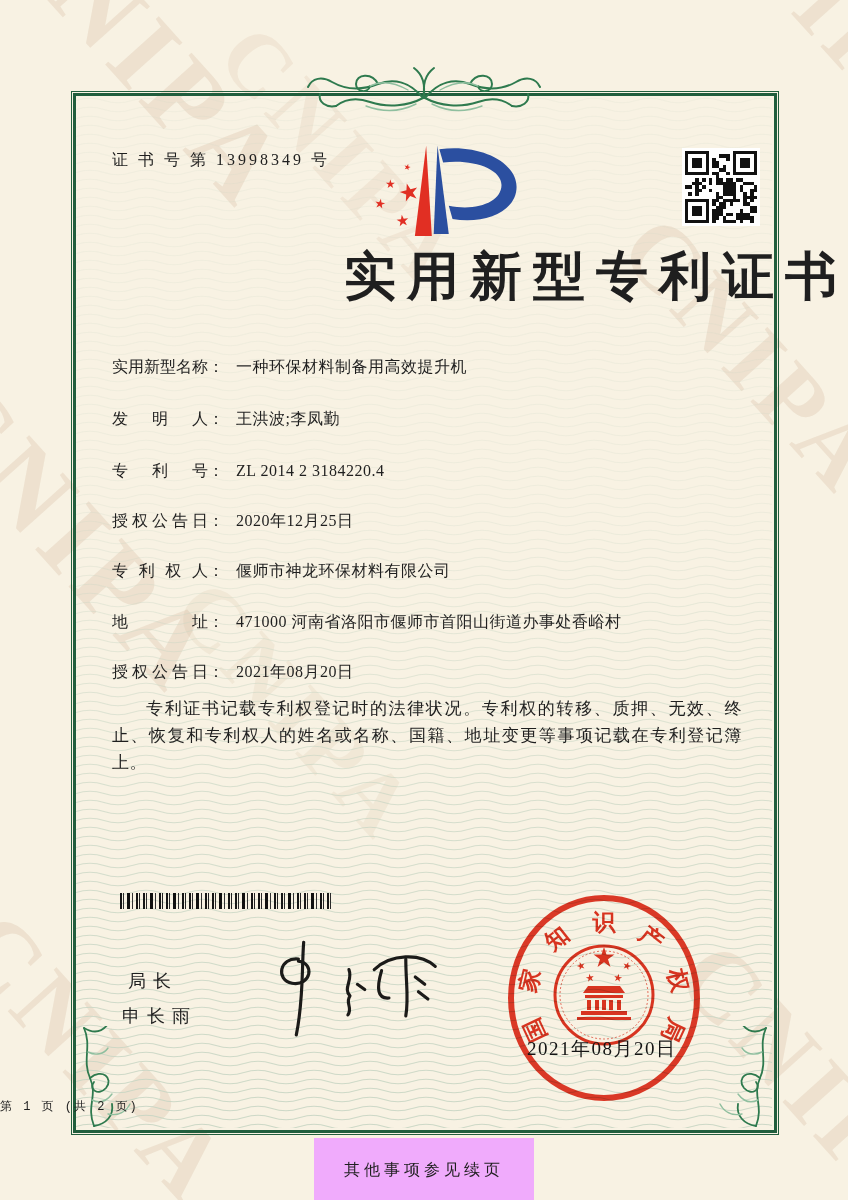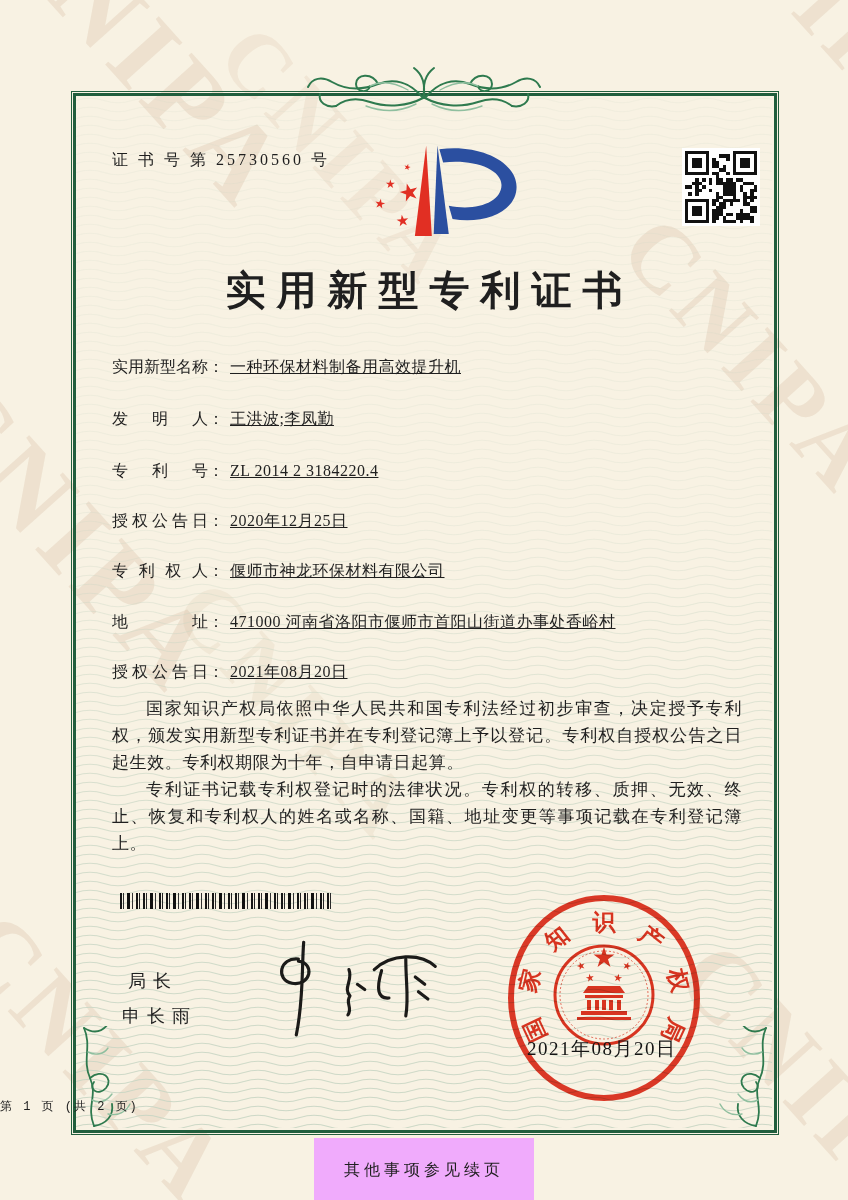--- a/index.html
+++ b/index.html
@@ -29,27 +29,27 @@
   }
   .orn-top{position:absolute;left:304px;top:56px;z-index:3;}
   .orn-corner{position:absolute;z-index:3;}
   .orn-bl{left:78px;top:1026px;}
   .orn-br{left:700px;top:1026px;transform:scaleX(-1);}
   
   .cert-no{position:absolute;left:112px;top:150px;font-size:16px;letter-spacing:3px;z-index:4;}
   .qr{position:absolute;left:682px;top:148px;width:72px;height:72px;background:#fff;padding:3px;z-index:4;}
   .logo{position:absolute;left:360px;top:138px;z-index:4;}
   .cert-title{
-    position:absolute;left:0;top:263px;width:100%;text-align:center;
-    font-size:40px;font-weight:bold;letter-spacing:11px;text-indent:11px;z-index:4;
+    position:absolute;left:0;top:242px;width:100%;text-align:right;
+    font-size:52px;font-weight:bold;letter-spacing:11px;text-indent:11px;z-index:4;
   }
   
   .frow{position:absolute;left:112px;width:650px;font-size:16px;z-index:4;white-space:nowrap;}
   .flabel{display:inline-block;width:96px;text-align:justify;text-align-last:justify;vertical-align:bottom;}
-  .fvalue{margin-left:6px;letter-spacing:.5px;text-decoration:underline;}
+  .fvalue{margin-left:12px;letter-spacing:.5px;}
   .pair2{position:absolute;left:326px;top:0;}
   
   .paras{position:absolute;left:112px;top:695px;width:630px;z-index:4;}
   .paras p{margin:0;font-size:17px;line-height:27px;text-indent:2em;text-align:justify;letter-spacing:.6px;}
   
   .barcode{
     position:absolute;left:120px;top:893px;width:214px;height:16px;z-index:4;
     background:repeating-linear-gradient(90deg,
       #161616 0 2px,transparent 2px 3px,#2a2a2a 3px 4px,transparent 4px 7px,
       #101010 7px 10px,transparent 10px 12px,#333 12px 13px,transparent 13px 16px,
@@ -121,21 +121,21 @@
 <svg class="orn-corner orn-br" width="72" height="102" viewBox="0 0 72 102">
   <path class="green" style="stroke-width:1.8" d="M6,2 C14,20 4,34 12,52 C20,70 8,80 16,100"></path>
   <path class="green" style="stroke-width:1.8" d="M12,52 c12,-10 24,0 16,10 c-7,8 -18,2 -12,-6"></path>
   <path class="green" style="stroke-width:1.8" d="M6,2 c10,6 18,4 24,-4"></path>
   <path class="green" style="stroke-width:1.8" d="M16,100 c12,-2 20,-10 18,-22"></path>
   <path class="green-lt" d="M10,26 c8,4 16,2 20,-4"></path>
   <path class="green-lt" d="M14,74 c8,4 14,2 20,-6"></path>
   <path class="green-lt" d="M30,88 c10,2 18,-2 22,-10"></path>
 </svg>
 
-<div class="cert-no">证 书 号 第 25730560 号</div>
+<div class="cert-no">证 书 号 第 13998349 号</div>
 
 <div class="qr">
   <svg id="qr-svg" width="72" height="72" viewBox="0 0 21 21" shape-rendering="crispEdges">
       <rect x="0" y="0" width="7" height="7" fill="#111"></rect>
       <rect x="1" y="1" width="5" height="5" fill="#fff"></rect>
       <rect x="2" y="2" width="3" height="3" fill="#111"></rect>
       <rect x="14" y="0" width="7" height="7" fill="#111"></rect>
       <rect x="15" y="1" width="5" height="5" fill="#fff"></rect>
       <rect x="16" y="2" width="3" height="3" fill="#111"></rect>
       <rect x="0" y="14" width="7" height="7" fill="#111"></rect>
@@ -299,21 +299,20 @@
   <span class="flabel">专利权人</span><span>：</span><span class="fvalue">偃师市神龙环保材料有限公司</span>
 </div>
 <div class="frow" style="top:612px">
   <span class="flabel">地址</span><span>：</span><span class="fvalue">471000 河南省洛阳市偃师市首阳山街道办事处香峪村</span>
 </div>
 <div class="frow" style="top:662px">
   <span class="flabel">授权公告日</span><span>：</span><span class="fvalue">2021年08月20日</span>
 </div>
 
 <div class="paras">
-  <p>国家知识产权局依照中华人民共和国专利法经过初步审查，决定授予专利权，颁发实用新型专利证书并在专利登记簿上予以登记。专利权自授权公告之日起生效。专利权期限为十年，自申请日起算。</p>
   <p>专利证书记载专利权登记时的法律状况。专利权的转移、质押、无效、终止、恢复和专利权人的姓名或名称、国籍、地址变更等事项记载在专利登记簿上。</p>
 </div>
 
 <div class="barcode"></div>
 
 <div class="officer-title">局长</div>
 <div class="officer-name">申长雨</div>
 
 <svg class="sig" width="200" height="100" viewBox="0 0 190 95">
   <g stroke="#1c1c1c" stroke-width="3" fill="none" stroke-linecap="round" stroke-linejoin="round">

